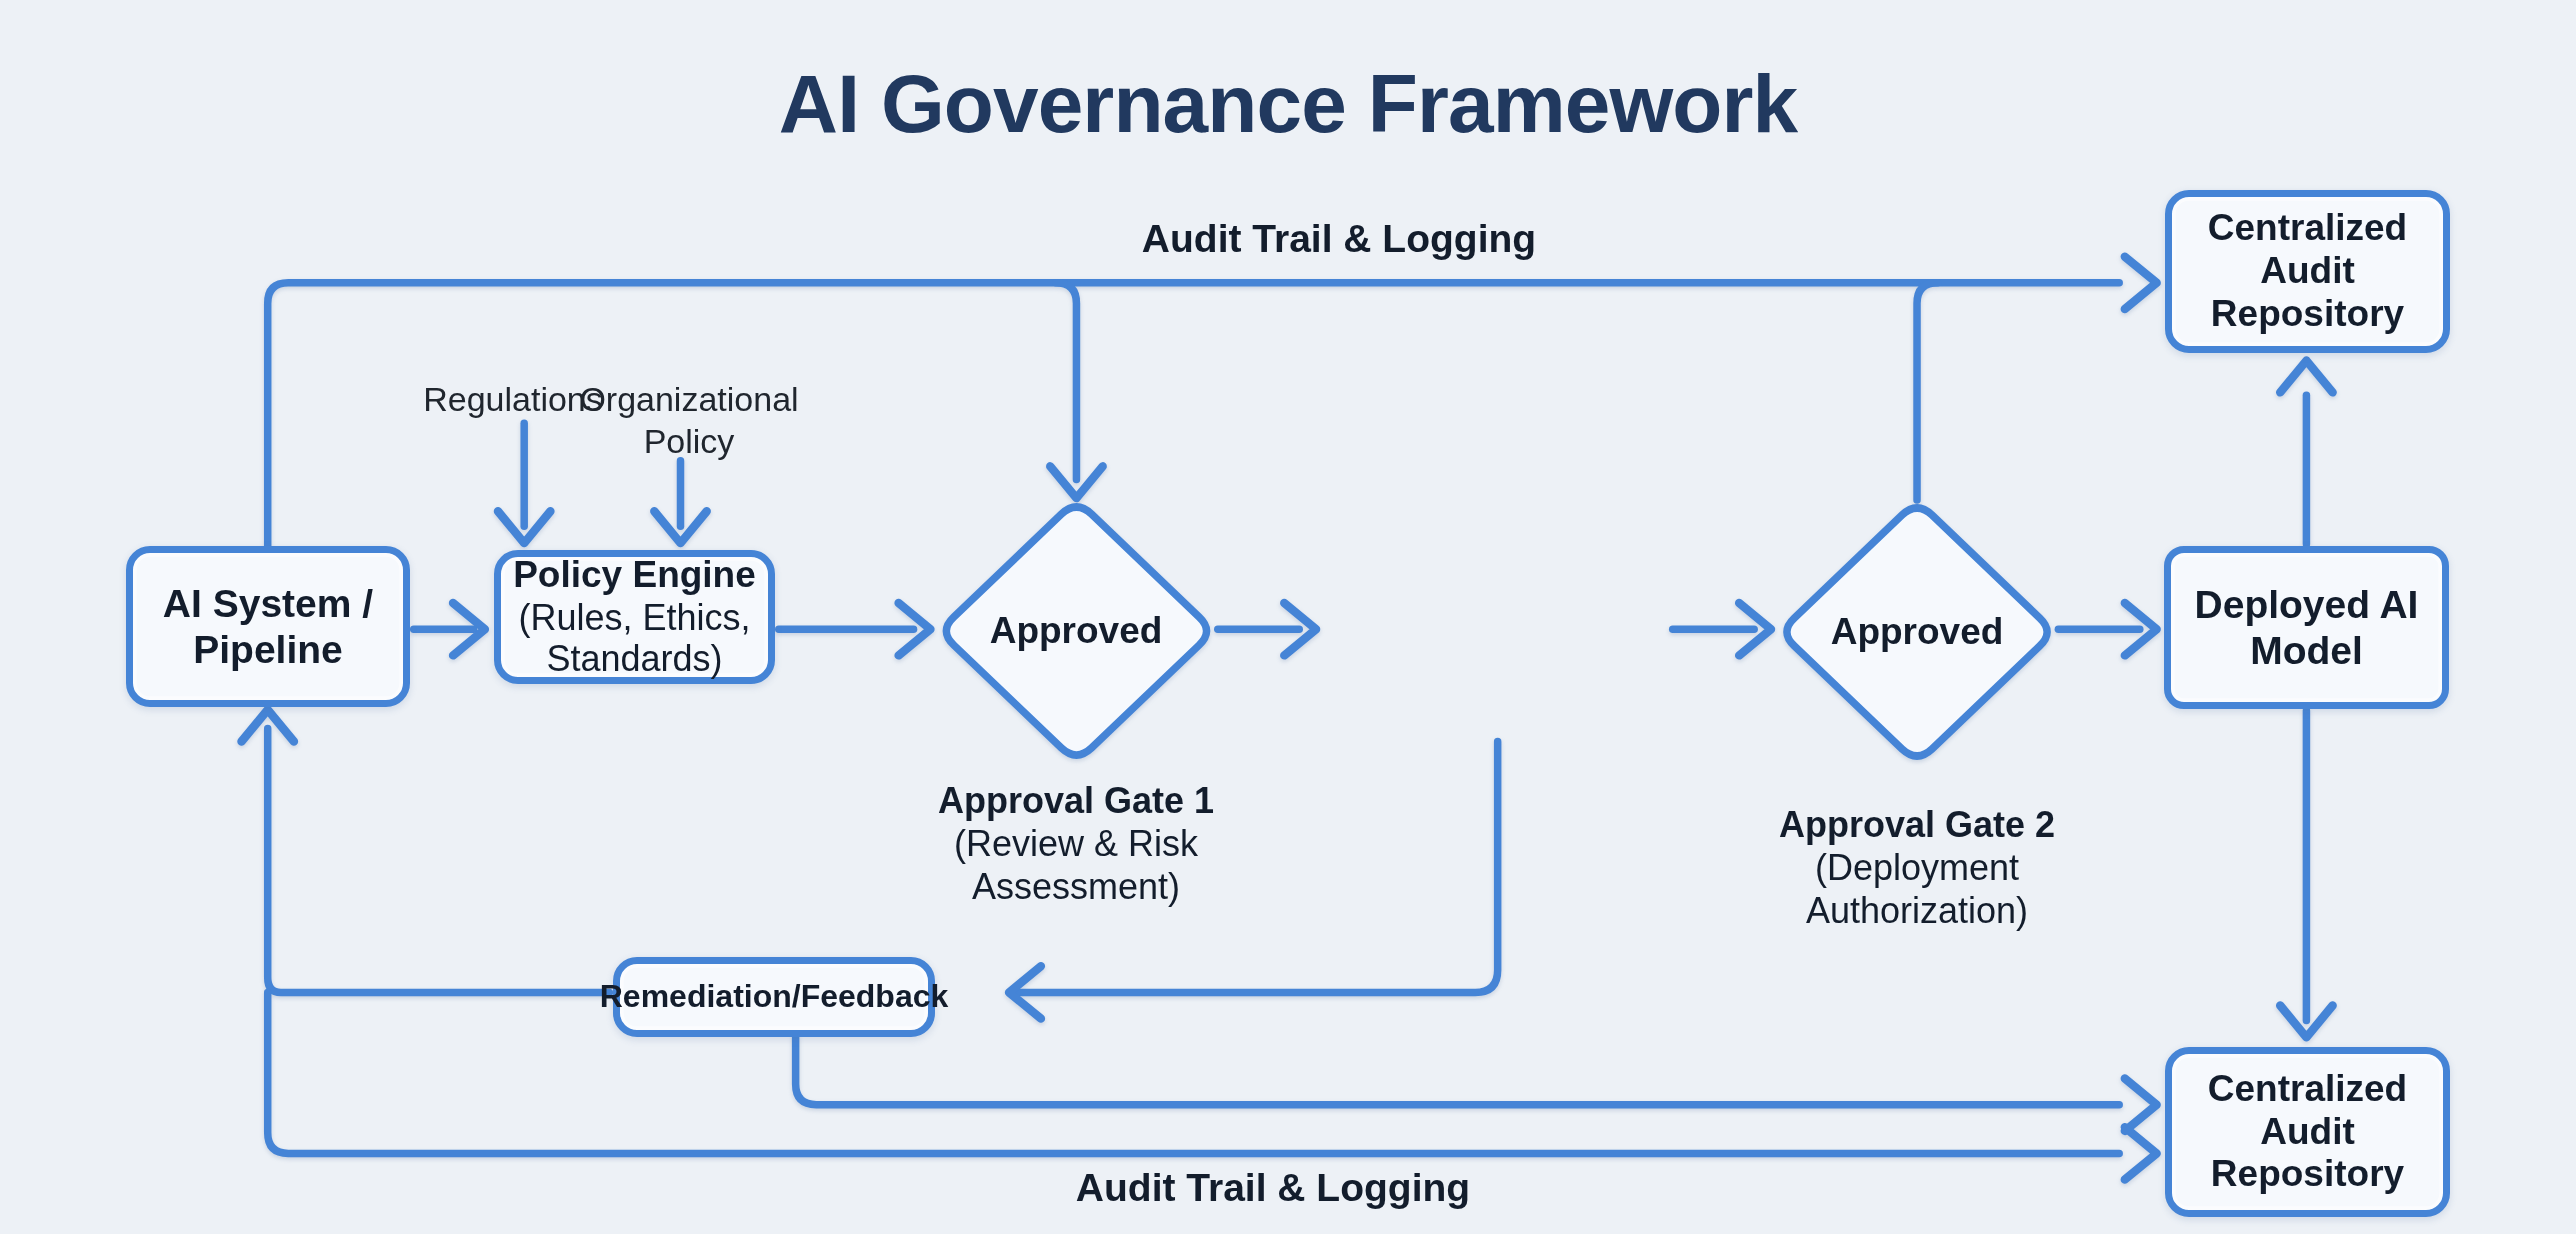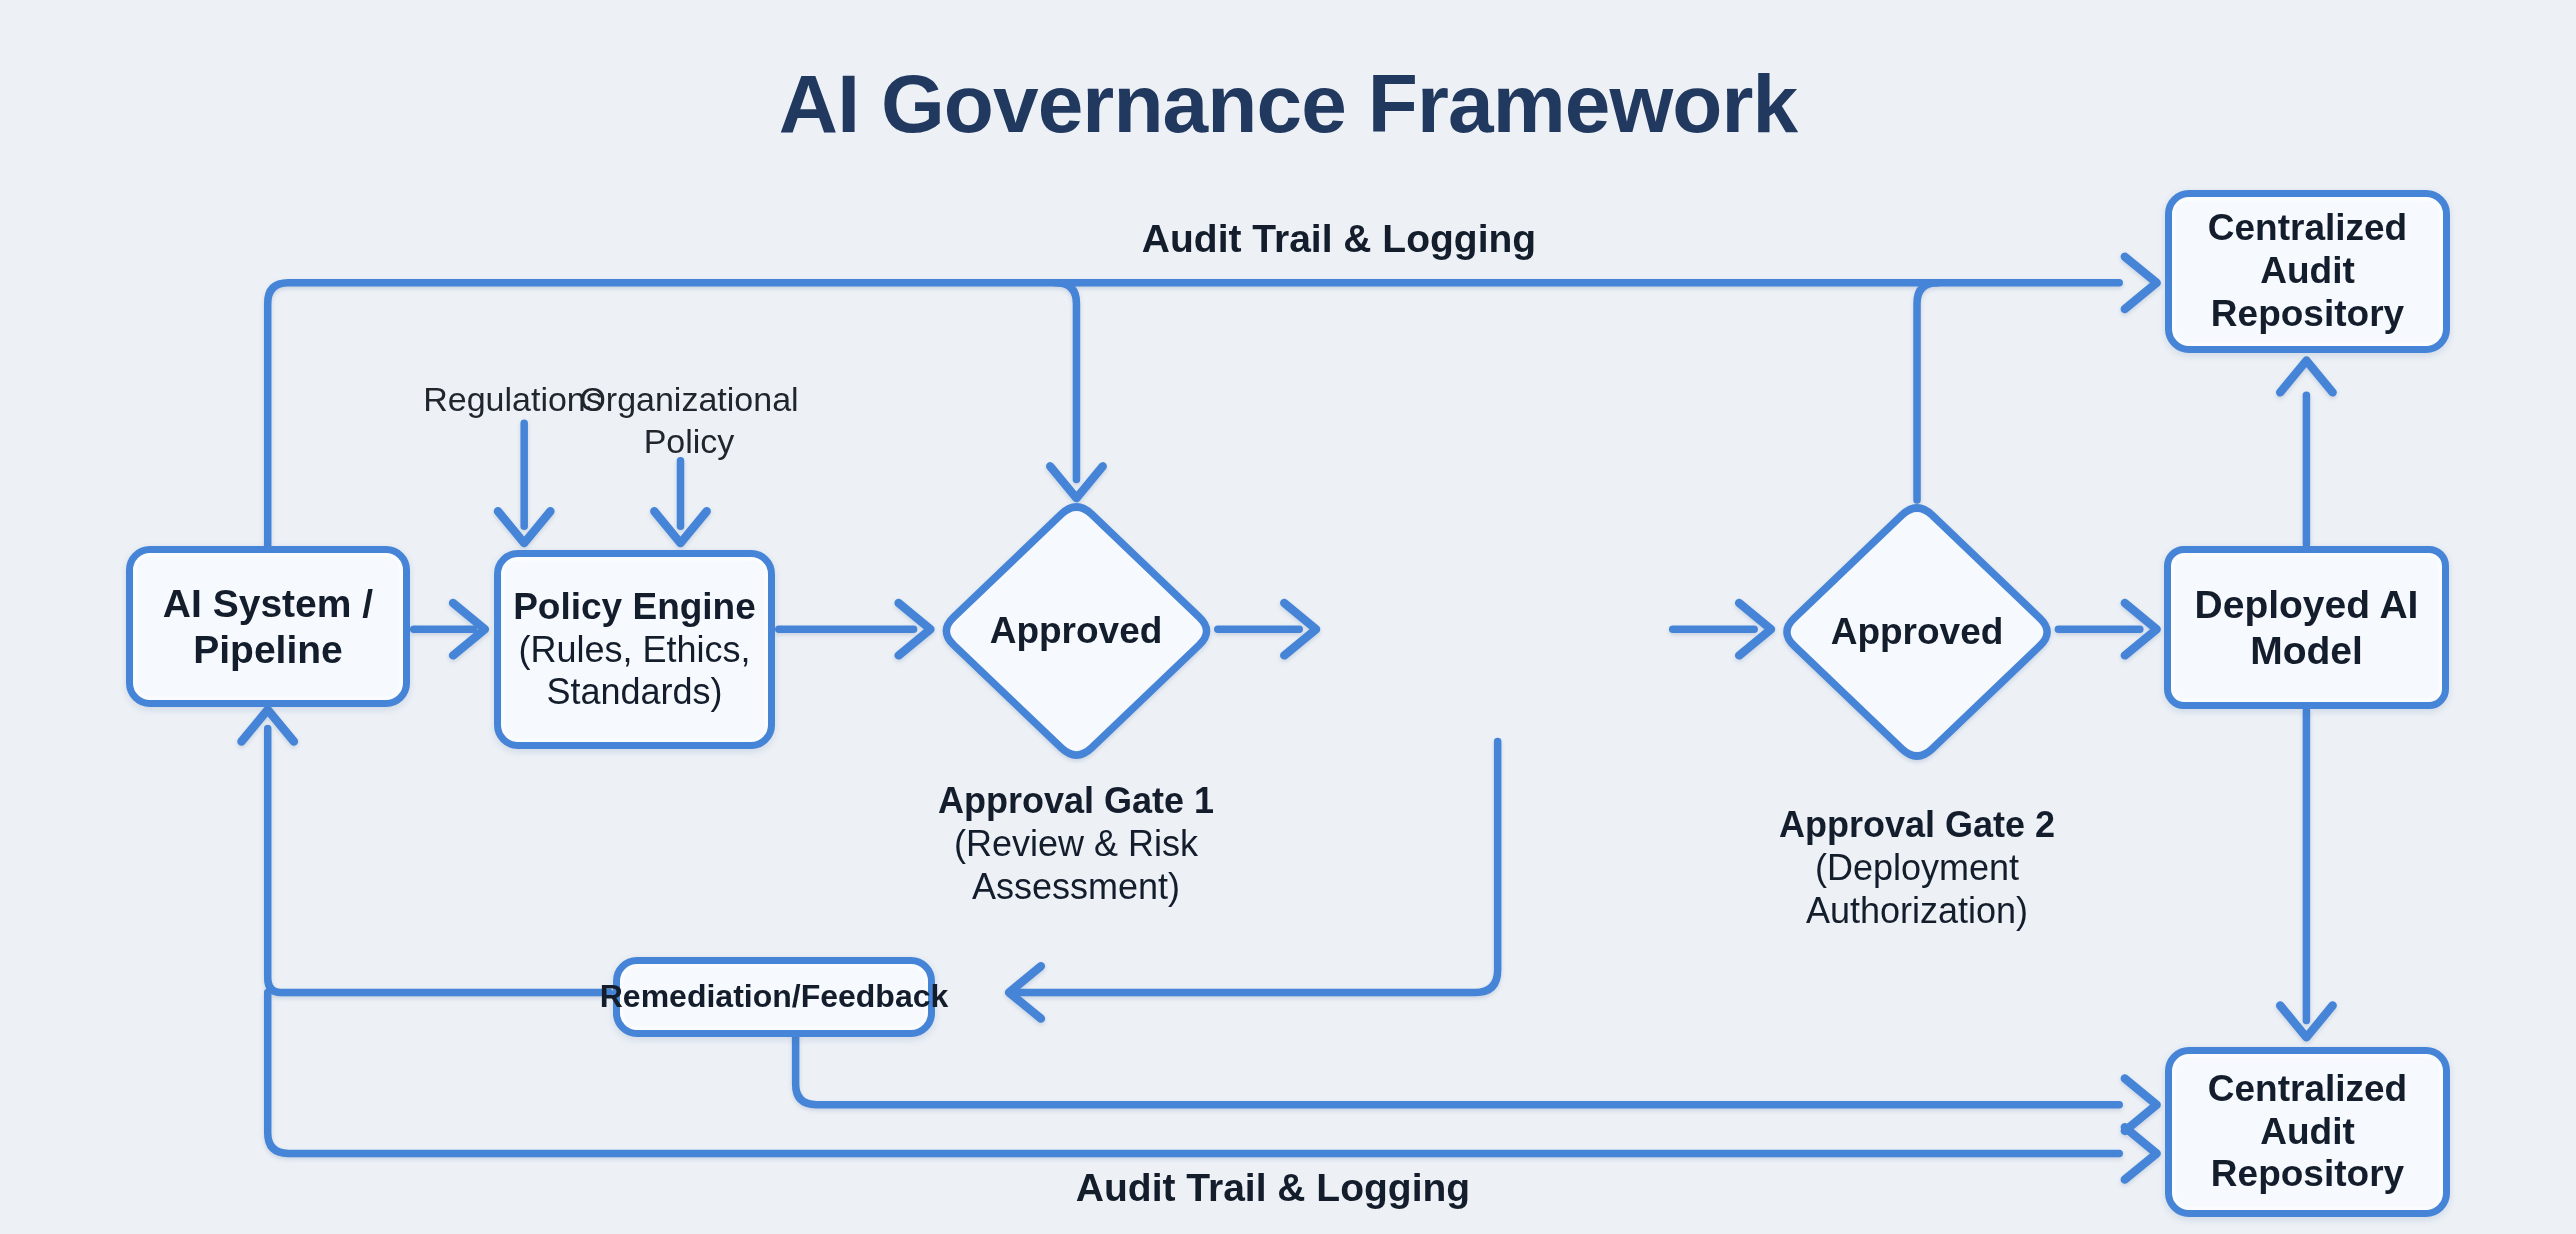--- a/index.html
+++ b/index.html
@@ -145,21 +145,21 @@
   <div class="float-label" style="left:689px;top:378px;">
     <span style="display:block;">Organizational</span>
     <span style="display:block;">Policy</span>
   </div>
 
   <div class="node" style="left:126px;top:546px;width:284px;height:161px;font-size:39px;align-items:center;">
     <span>AI System /</span>
     <span>Pipeline</span>
   </div>
 
-  <div class="node" style="left:494px;top:550px;width:281px;height:199px;font-size:37px;">
+  <div class="node" style="left:494px;top:550px;width:281px;height:134px;font-size:37px;">
     <span>Policy Engine</span>
     <span class="sub" style="font-size:36px;">(Rules, Ethics,</span>
     <span class="sub" style="font-size:36px;">Standards)</span>
   </div>
 
   <div class="diamond-label" style="left:1076px;top:631px;">Approved</div>
 
 
   <div class="diamond-label" style="left:1917px;top:632px;">Approved</div>
 

